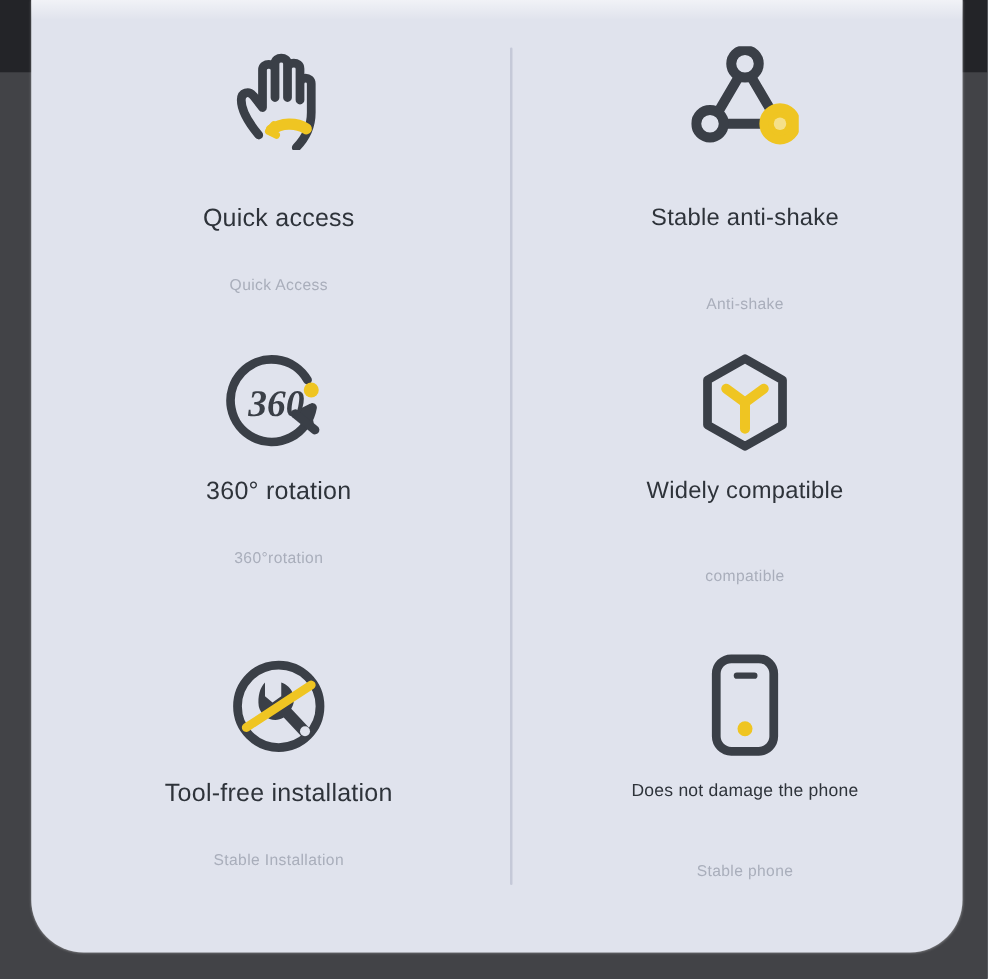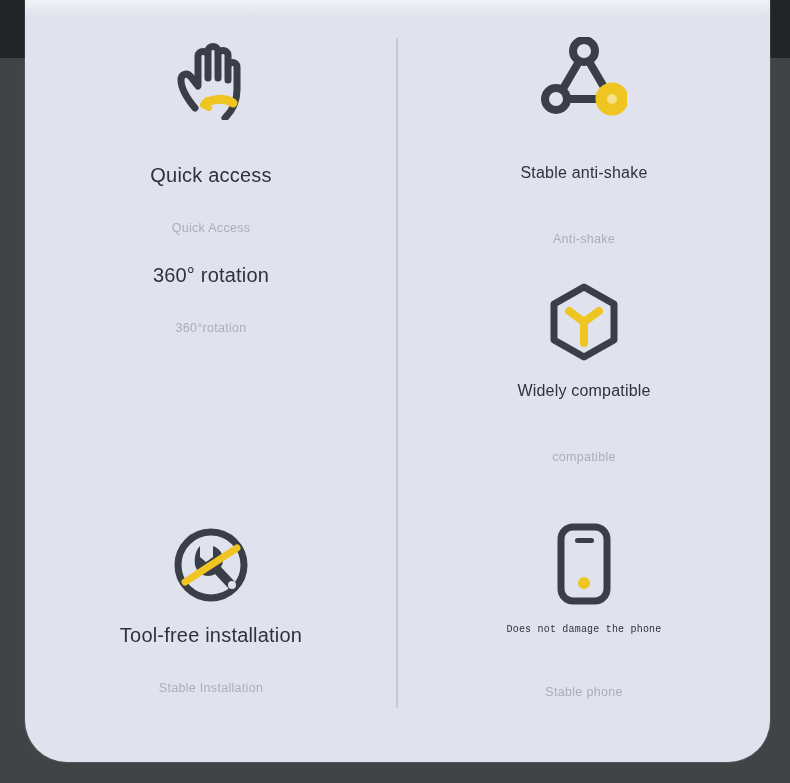--- a/index.html
+++ b/index.html
@@ -40,21 +40,21 @@
   }
   .panel-sheen {
     position: absolute;
     left: 0; top: 0;
     width: 100%; height: 16px;
     background: linear-gradient(to bottom, rgba(255,255,255,0.55), rgba(255,255,255,0));
     pointer-events: none;
   }
   .grid {
     position: absolute;
-    left: 0; top: 0;
+    left: 12px; top: 0;
     width: 745px;
     height: 574px;
   }
   .divider {
     position: absolute;
     left: 371px;
     top: 38px;
     width: 2px;
     height: 670px;
     background: #c5c9d8;
@@ -80,22 +80,22 @@
   }
   .icon-wrap svg { display: block; }
 
   .title {
     color: #2e333a;
     letter-spacing: 0.2px;
     margin: 0;
     font-weight: 400;
   }
   .title-lg { font-size: 20px; }
-  .title-md { font-size: 16px; }
-  .title-sm { font-size: 10px; font-family: Liberation Mono, monospace; }
+  .title-md { font-size: 19px; }
+  .title-sm { font-size: 14px; }
 
   .subtitle {
     color: #a9aebb;
     font-size: 12.5px;
     font-weight: 400;
     margin: 0;
     letter-spacing: 0.3px;
   }
 
   .t-gap-1 { margin-top: 28px; }
@@ -139,20 +139,29 @@
             <circle cx="15" cy="62" r="11" fill="#e0e3ed" stroke="#3a3f47" stroke-width="8"></circle>
             <circle cx="71" cy="62" r="13" fill="#efc522" stroke="#efc522" stroke-width="7"></circle>
             <circle cx="71" cy="62" r="5" fill="#f5e08a"></circle>
           </svg>
         </div>
         <p class="title title-md t-gap-1">Stable anti-shake</p>
         <p class="subtitle s-gap-r">Anti-shake</p>
       </div>
 
       <div class="cell col-l row-2">
+        <div class="icon-wrap">
+          <svg width="86" height="82" viewBox="0 0 86 82" fill="none">
+            <path d="M66 22 A33 33 0 1 0 70 44" stroke="#3a3f47" stroke-width="7" stroke-linecap="round"></path>
+            <path d="M54 48 L72 62 L68 41 Z" fill="#3a3f47"></path>
+            <path d="M72 62 L56 49" stroke="#3a3f47" stroke-width="7" stroke-linecap="round"></path>
+            <circle cx="69" cy="30" r="6" fill="#efc522"></circle>
+            <text x="41" y="51" text-anchor="middle" font-family="Liberation Serif, serif" font-size="30" font-weight="bold" font-style="italic" fill="#3a3f47">360</text>
+          </svg>
+        </div>
         <p class="title title-lg t-gap-2">360° rotation</p>
         <p class="subtitle s-gap">360°rotation</p>
       </div>
 
       <div class="cell col-r row-2">
         <div class="icon-wrap">
           <svg width="78" height="84" viewBox="0 0 78 84" fill="none">
             <path d="M39 6 L69 23 L69 59 L39 76 L9 59 L9 23 Z" stroke="#3a3f47" stroke-width="7" stroke-linejoin="round"></path>
             <path d="M39 41 L39 62 M39 41 L24 30 M39 41 L54 30" stroke="#efc522" stroke-width="8" stroke-linecap="round" stroke-linejoin="round"></path>
           </svg>

